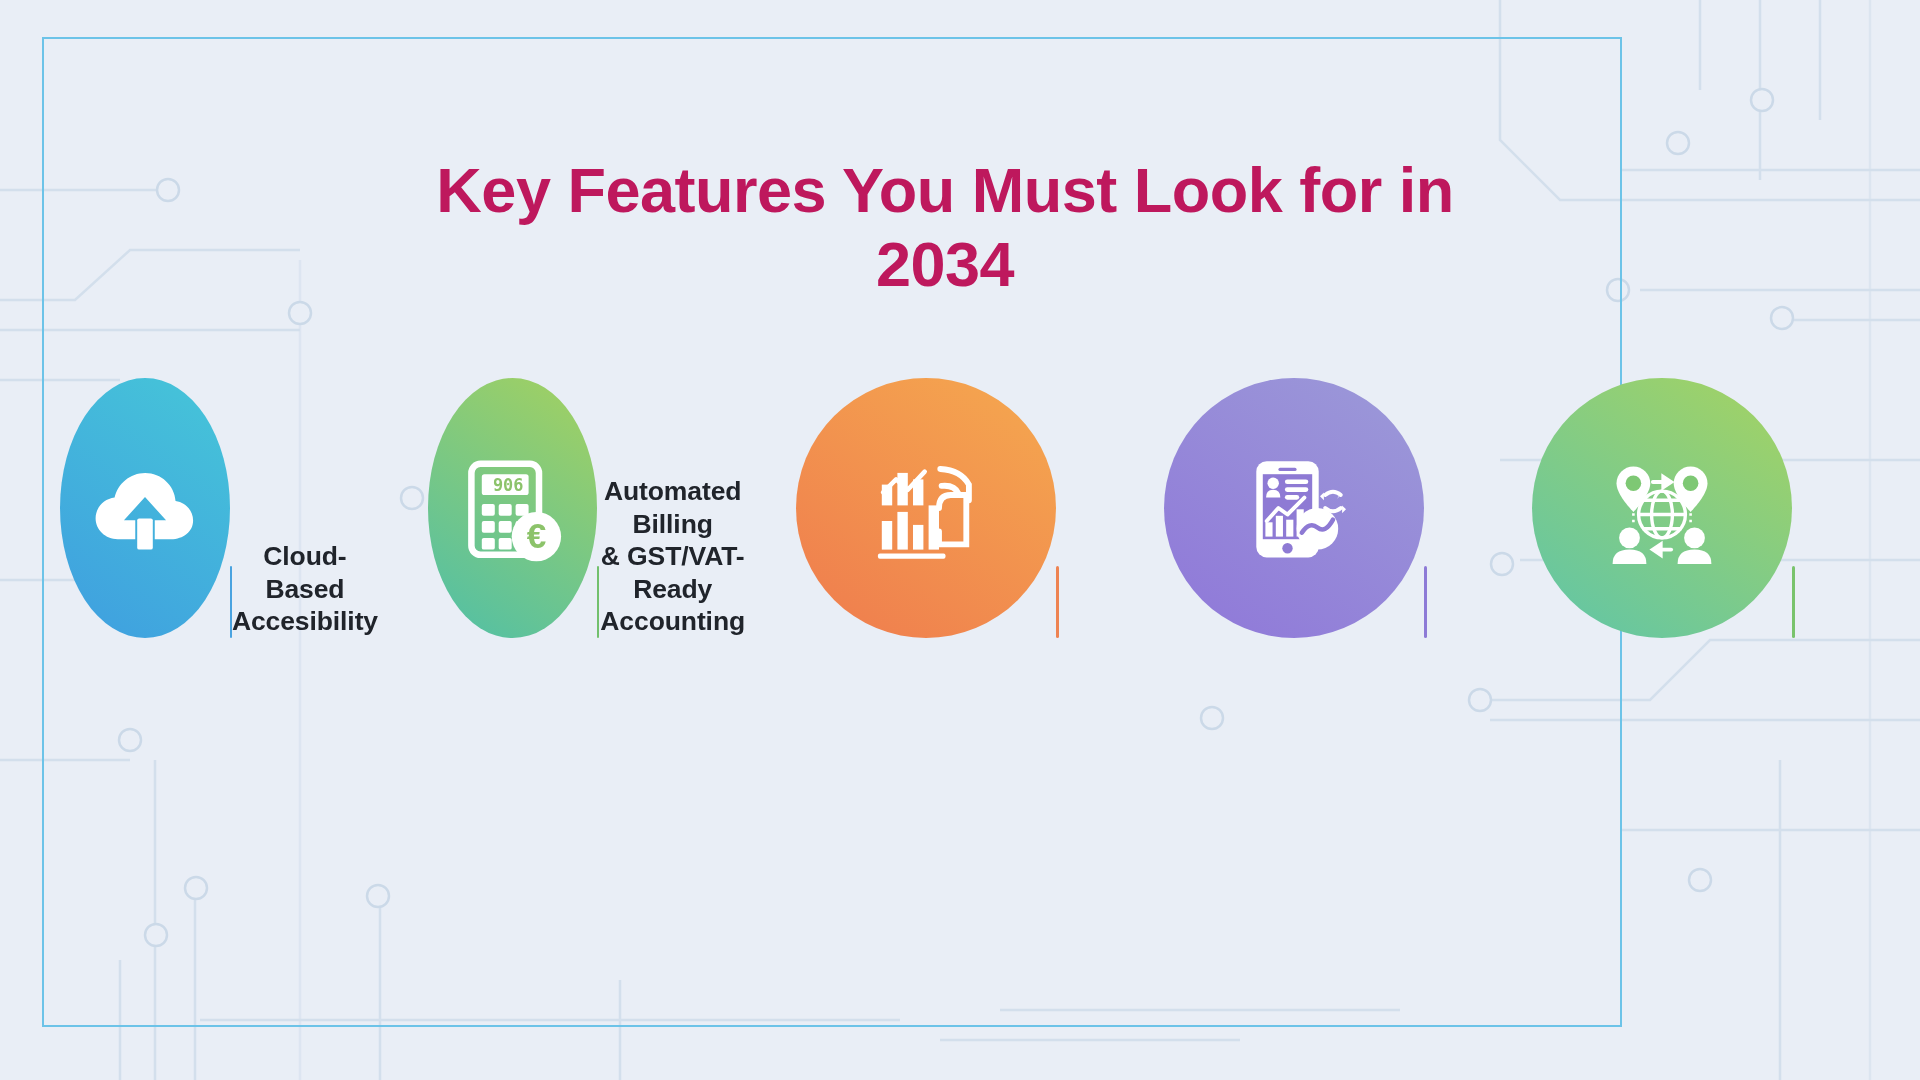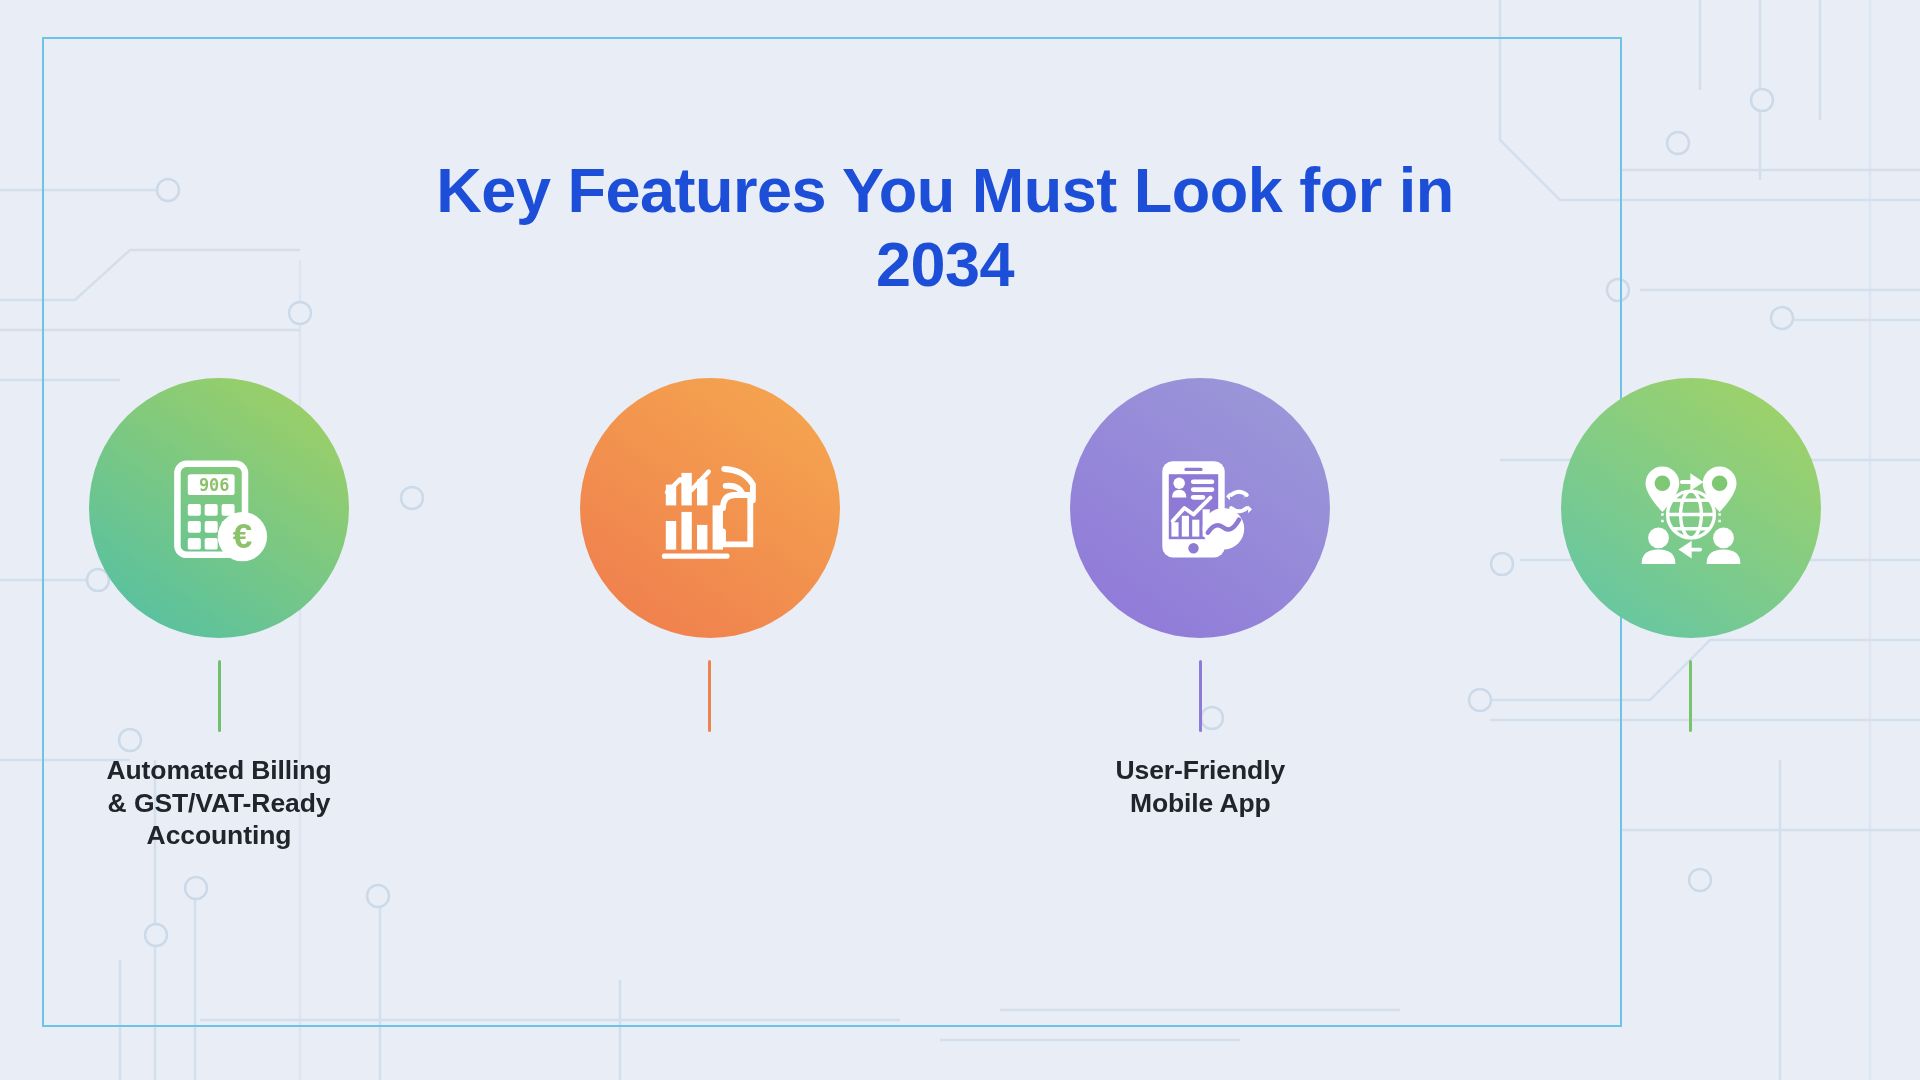--- a/index.html
+++ b/index.html
@@ -19,30 +19,30 @@
     border:2px solid #6cc3e8;box-sizing:border-box;z-index:1;
     background:transparent;
   }
 
   
   .title{
     position:absolute;z-index:3;left:0;right:0;top:112px;
     text-align:center;
     font-size:63px;line-height:1.17;font-weight:bold;
     letter-spacing:-0.5px;
-    color:#1d4ed8;
+    color:#be185d;
     width:1310px;margin-left:290px;
   }
 
   
   .row{
     position:absolute;z-index:3;left:60px;top:378px;width:1790px;
     display:flex;justify-content:space-between;align-items:flex-start;
   }
-  .feature{width:318px;display:flex;flex-direction:column;align-items:center;}
+  .feature{width:318px;display:flex;flex-direction:row;align-items:flex-end;}
   .bubble{
     width:260px;height:260px;border-radius:50%;
     display:flex;align-items:center;justify-content:center;
     position:relative;
   }
   .bubble svg{width:130px;height:130px;display:block;}
   .connector{width:3px;height:72px;margin-top:22px;border-radius:2px;}
   .label{
     margin-top:22px;text-align:center;
     font-size:26.5px;line-height:1.23;font-weight:bold;
@@ -109,20 +109,33 @@
 
   <div class="frame"></div>
 
   <h1 class="title">
     <span>Key Features You Must Look for in</span><br>
     <span>2034</span>
   </h1>
 
   <div class="row">
 
+    <div class="feature">
+      <div class="bubble" style="background:linear-gradient(215deg,#46c6d8 0%,#3f9ee0 100%);">
+        <svg viewBox="0 0 100 100">
+          <g fill="#ffffff">
+            <path d="M29 74c-9.4 0-17-7.2-17-16.1 0-8.1 6.3-14.9 14.6-15.9C28.9 31.4 38.5 23 50.1 23c12.4 0 22.6 9.5 23.4 21.6 7.6 1 13.5 7.3 13.5 15C87 68.2 79.4 74 70 74H57.5V59.5h8.7L50 41.5 33.8 59.5h8.7V74H29z"></path>
+            <rect x="44" y="58" width="12" height="24" rx="1.5"></rect>
+          </g>
+        </svg>
+      </div>
+      <div class="connector" style="background:#4aa3e0;"></div>
+      <div class="label">Cloud-Based
+Accesibility</div>
+    </div>
 
     <div class="feature">
       <div class="bubble" style="background:linear-gradient(215deg,#a5d15f 0%,#4fbfa8 100%);">
         <svg viewBox="0 0 100 100">
           <g fill="none" stroke="#ffffff" stroke-width="5">
             <rect x="18" y="16" width="52" height="70" rx="7"></rect>
           </g>
           <rect x="26" y="24" width="36" height="16" rx="2" fill="#ffffff"></rect>
           <text x="58" y="37" font-family="'DejaVu Sans Mono',monospace" font-size="13" font-weight="bold" text-anchor="end" fill="#8cc36a">906</text>
           <g fill="#ffffff">
@@ -195,22 +208,20 @@
           <g fill="#ffffff">
             <path d="M75 40 h10 l-2-3 3 3 -3 3 2-3z"></path>
             <path d="M74 40 q6-5 12 0" fill="none" stroke="#ffffff" stroke-width="3" stroke-linecap="round"></path>
             <path d="M74 50 q6 5 12 0" fill="none" stroke="#ffffff" stroke-width="3" stroke-linecap="round"></path>
             <path d="M73 38 l-3 3 3 3z"></path>
             <path d="M87 48 l3 3 -3 3z"></path>
           </g>
         </svg>
       </div>
       <div class="connector" style="background:#8d7ad6;"></div>
-      <div class="label">User-Friendly
-Mobile App</div>
     </div>
 
     <div class="feature">
       <div class="bubble" style="background:linear-gradient(215deg,#a6d361 0%,#5fc5a9 100%);">
         <svg viewBox="0 0 100 100">
           <g fill="#ffffff">
             <path d="M28 18c-7.2 0-13 5.8-13 13 0 9.3 13 22 13 22s13-12.7 13-22c0-7.2-5.8-13-13-13z"></path>
             <path d="M72 18c-7.2 0-13 5.8-13 13 0 9.3 13 22 13 22s13-12.7 13-22c0-7.2-5.8-13-13-13z"></path>
           </g>
           <circle cx="28" cy="31" r="6" fill="#7ec874"></circle>

